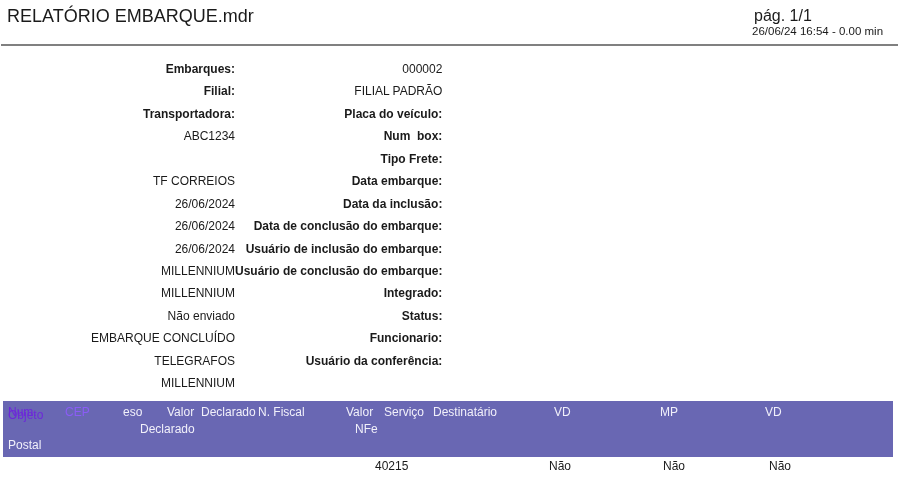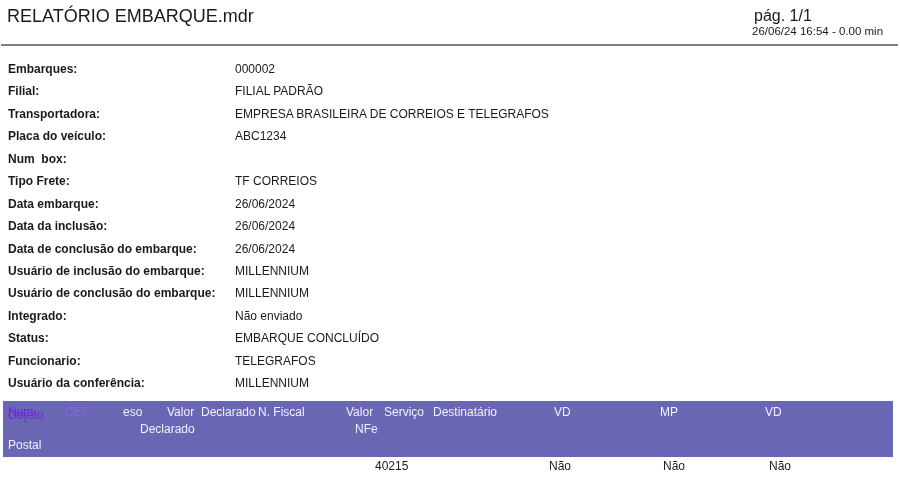--- a/index.html
+++ b/index.html
@@ -1,20 +1,21 @@
 <!DOCTYPE html>
 <html><head>
 <meta charset="utf-8">
 <title>RELATÓRIO EMBARQUE.mdr</title>
 <style>
   html,body{margin:0;padding:0;background:#ffffff;}
   .page{
     position:relative;width:900px;height:480px;overflow:hidden;
     background:#ffffff;color:#1a1a1a;
     font-family:"Liberation Sans","DejaVu Sans",sans-serif;
+    text-align:right;
   }
   .title{position:absolute;left:7px;top:6px;font-size:18px;letter-spacing:0;}
   .pagenum{position:absolute;left:754px;top:7px;font-size:16px;}
   .timestamp{position:absolute;left:752px;top:25px;font-size:11.5px;white-space:pre;}
   .rule{position:absolute;left:1px;top:44px;width:897px;height:2px;background:#808080;}
   .fields{
     position:absolute;left:8px;top:62px;
     display:grid;grid-template-columns:227px auto;grid-auto-rows:22.45px;
     font-size:12px;align-items:start;
   }
@@ -31,21 +32,20 @@
   <div class="title">RELATÓRIO EMBARQUE.mdr</div>
   <div class="pagenum">pág. 1/1</div>
   <div class="timestamp">26/06/24 16:54 - 0.00 min</div>
   <div class="rule" style="background: rgb(128, 128, 128);"></div>
   <div class="fields" id="fields">
       <span class="flabel">Embarques:</span>
       <span class="fvalue">000002</span>
       <span class="flabel">Filial:</span>
       <span class="fvalue">FILIAL PADRÃO</span>
       <span class="flabel">Transportadora:</span>
-      <span class="fvalue">EMPRESA BRASILEIRA DE CORREIOS E TELEGRAFOS</span>
       <span class="flabel">Placa do veículo:</span>
       <span class="fvalue">ABC1234</span>
       <span class="flabel">Num  box:</span>
       <span class="fvalue"></span>
       <span class="flabel">Tipo Frete:</span>
       <span class="fvalue">TF CORREIOS</span>
       <span class="flabel">Data embarque:</span>
       <span class="fvalue">26/06/2024</span>
       <span class="flabel">Data da inclusão:</span>
       <span class="fvalue">26/06/2024</span>

